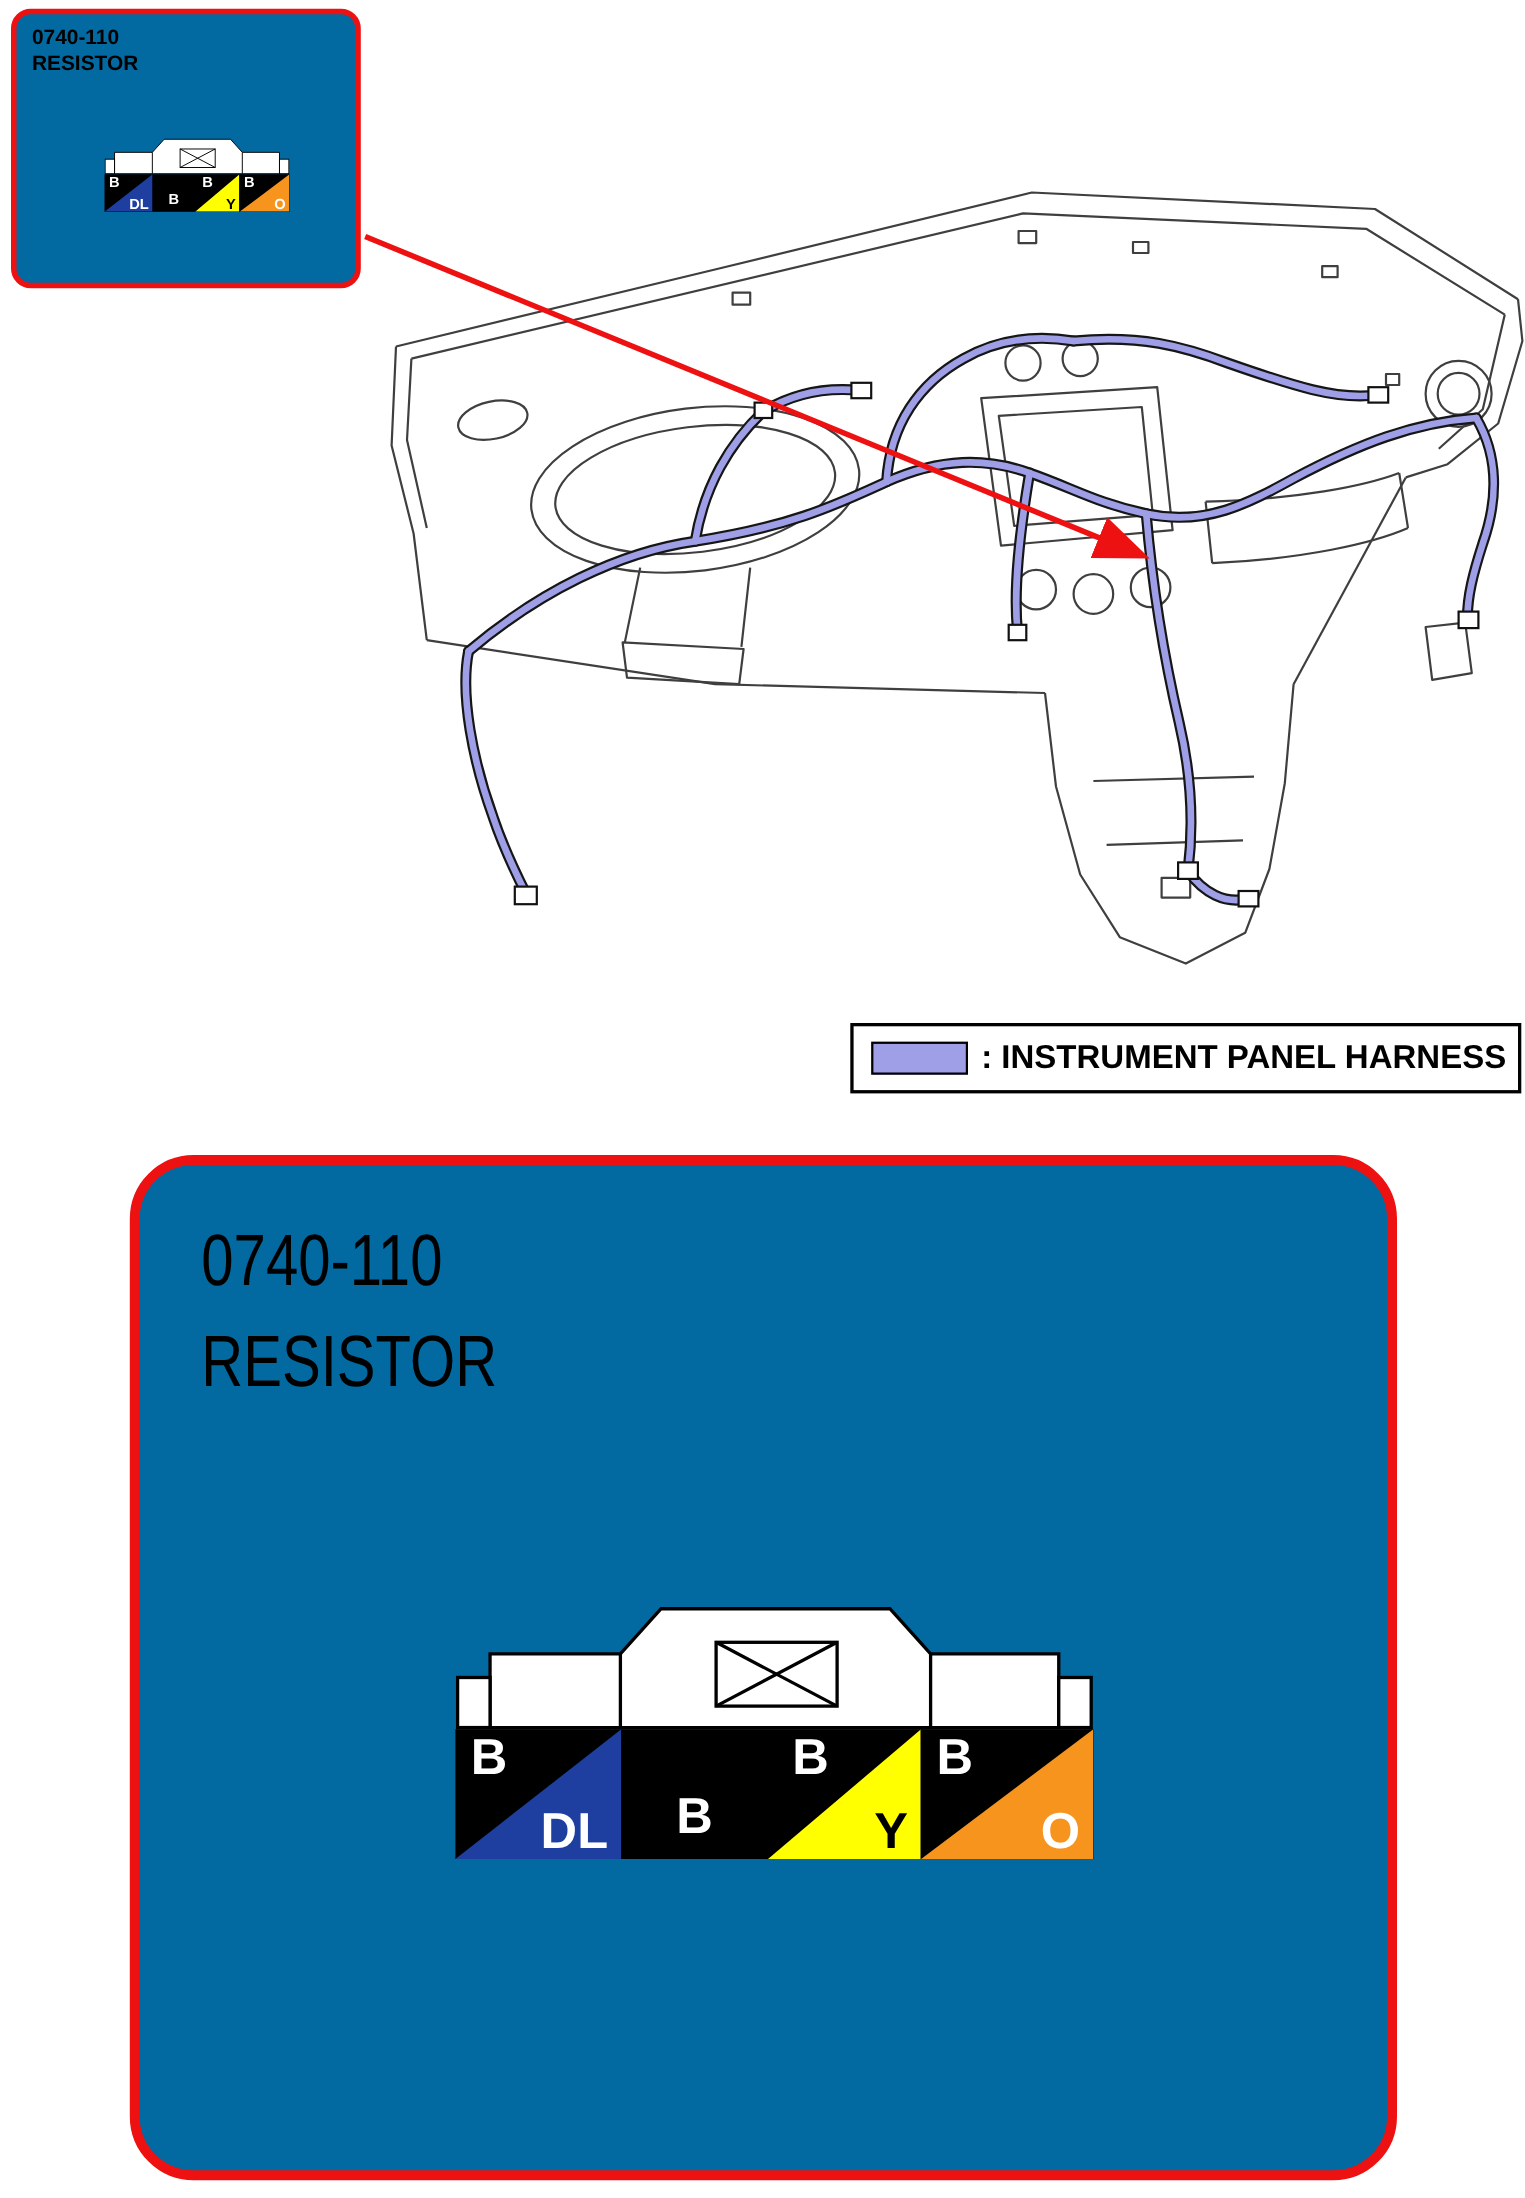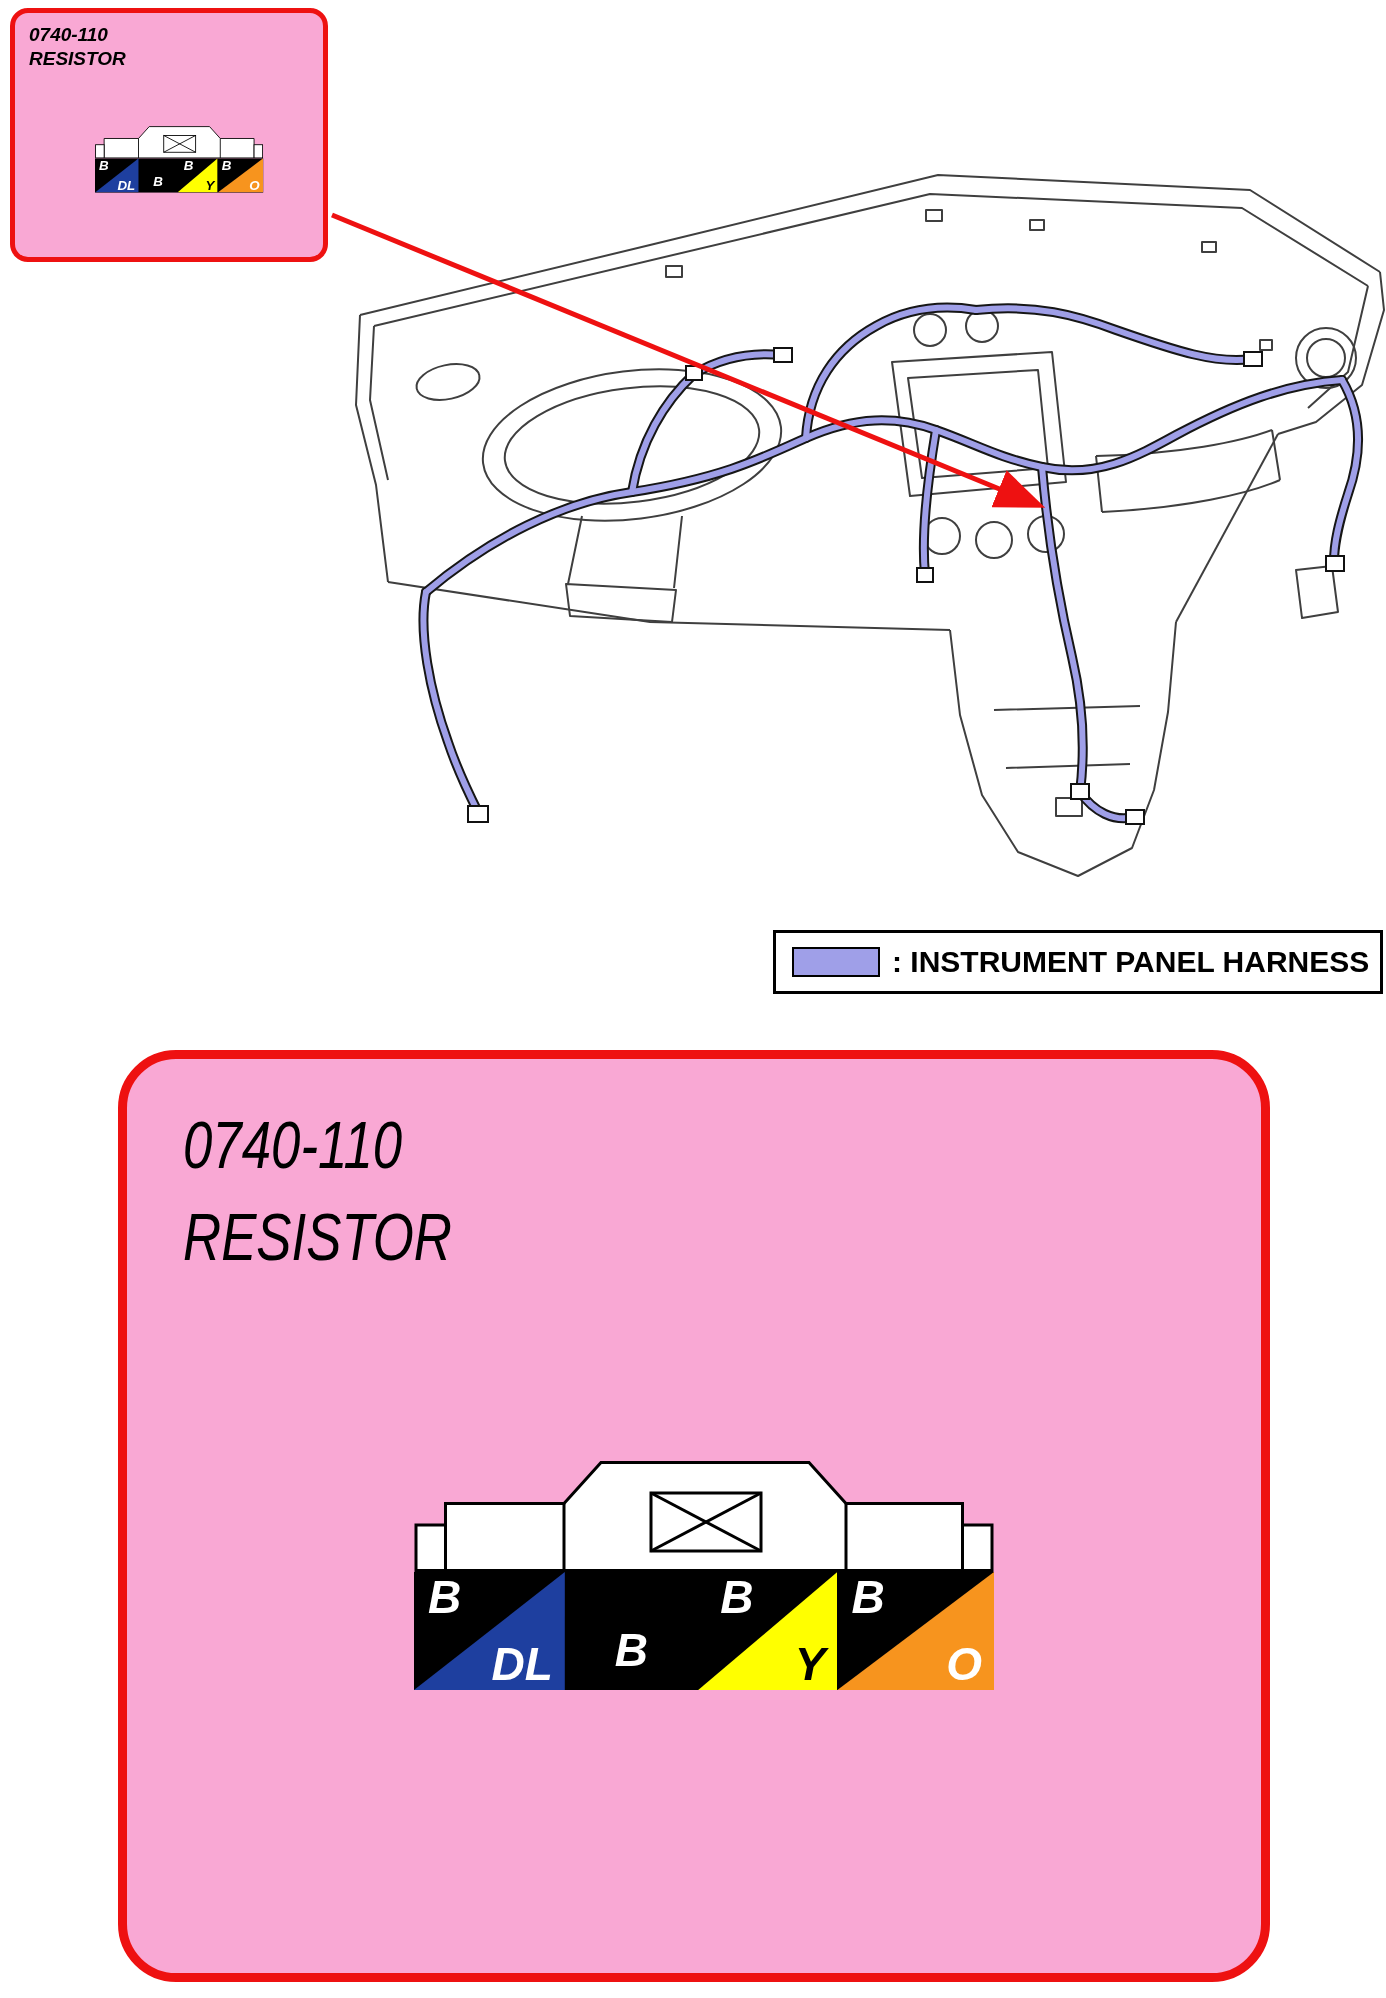--- a/index.html
+++ b/index.html
@@ -1,21 +1,21 @@
 <!DOCTYPE html>
 <html><head>
 <meta charset="utf-8">
 <style>
   html,body { margin:0; padding:0; background:#ffffff; }
   body { width:1386px; height:1998px; position:relative; overflow:hidden;
          font-family:"Liberation Sans", sans-serif; color:#000; }
   .page { position:absolute; inset:0; }
 
   
-  .callout { position:absolute; background:#f9a8d4; border-style:solid; box-sizing:border-box;font-style:italic; }
+  .callout { position:absolute; background:#0369a1; border-style:solid; box-sizing:border-box; }
   .callout-top { left:10px; top:8px; width:318px; height:254px;
                  border-width:5px; border-radius:18px; z-index:6; }
   .callout-bottom { left:118px; top:1050px; width:1152px; height:932px;
                     border-width:9px; border-radius:58px; z-index:6; }
 
   .callout-top-text { position:absolute; left:14px; top:10px;
                       font-size:19px; font-weight:bold; line-height:1.25; }
   .title-big { position:absolute; left:56px; top:40px; font-size:66px;
                font-weight:400; line-height:1.4; letter-spacing:0; }
   .condensed { display:inline-block; transform:scaleX(0.8); transform-origin:0 50%; }

